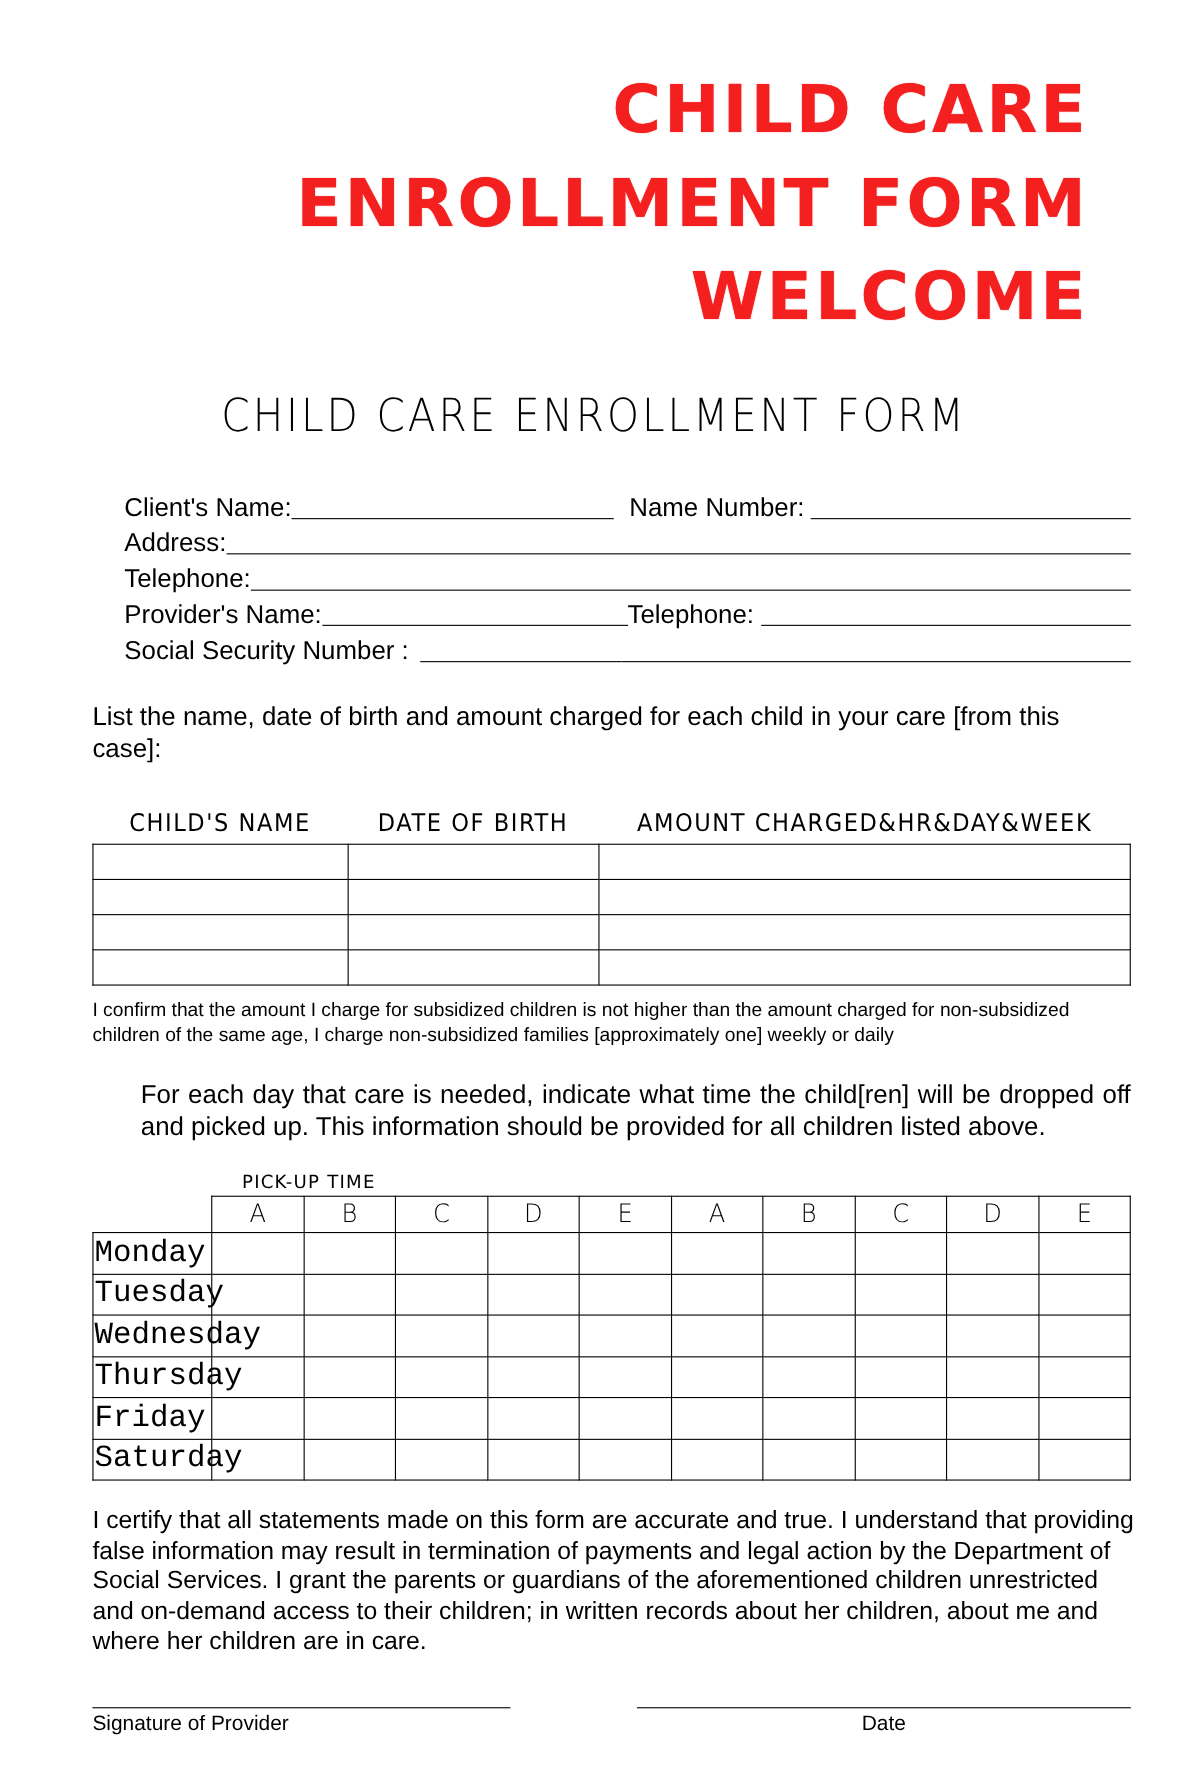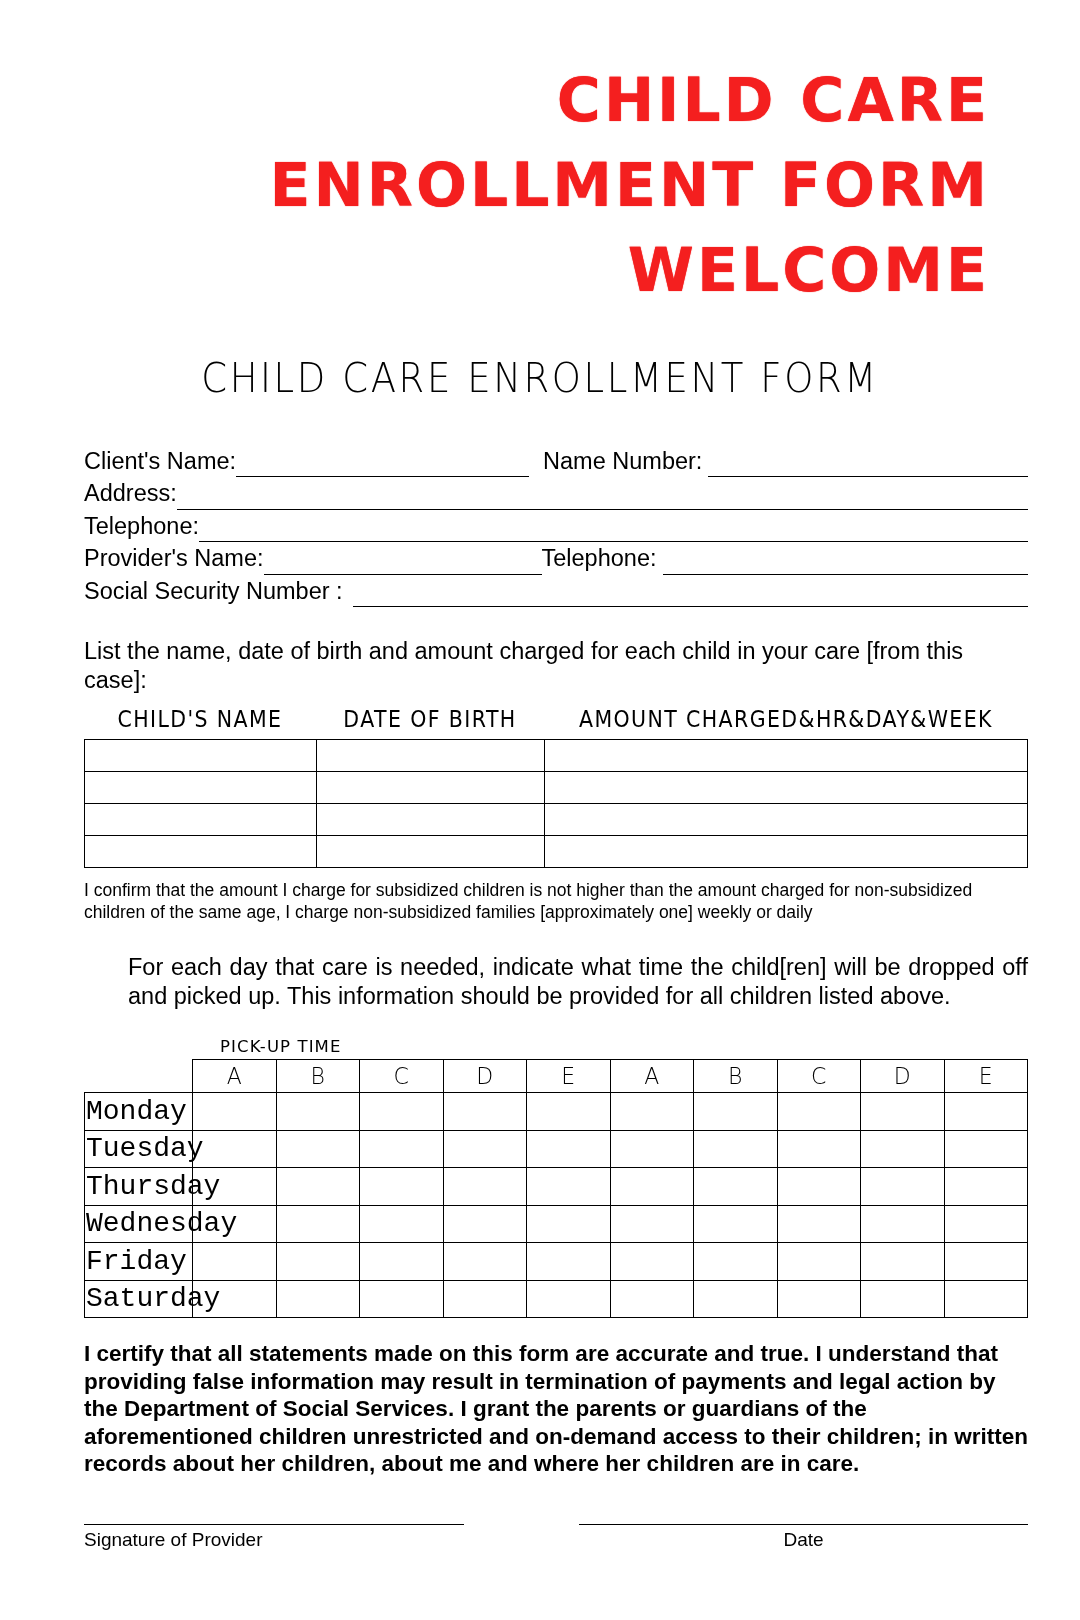--- a/index.html
+++ b/index.html
@@ -56,23 +56,24 @@
 
   
   .fields {
     margin: 46px 0 0 0;
     padding: 0 52px 0 84px;
     font-size: 23.5px;
     line-height: 32.5px;
   }
   .frow {
     display: flex;
-    align-items: flex-end;
+    align-items: flex-start;
     white-space: nowrap;
     height: 32.5px;
+    margin-left: 29px;
   }
   .flabel {
     flex: 0 0 auto;
   }
   .fblank {
     border-bottom: 1.6px solid #000;
     height: 26px;
   }
   .grow { flex: 1 1 auto; }
 
@@ -88,21 +89,21 @@
   .finetext {
     padding: 0 52px 0 84px;
     font-size: 17.5px;
     line-height: 22px;
     margin-top: 11px;
   }
 
   
   .child-tbl-wrap {
     padding: 0 52px 0 84px;
-    margin-top: 14px;
+    margin-top: 42px;
   }
   .child-head {
     display: flex;
     font-family: "DejaVu Sans", sans-serif;
     font-size: 20.5px;
     letter-spacing: 1.4px;
     padding-bottom: 6px;
     transform: scaleY(1.08);
     transform-origin: bottom center;
   }
@@ -166,21 +167,20 @@
     border: none;
   }
   table.sched td.slot { height: 34.5px; }
 
   
   .certify {
     padding: 0 48px 0 84px;
     font-size: 22.5px;
     line-height: 27.5px;
     margin-top: 22px;
-    font-weight: bold;
   }
 
   
   .sig-block {
     padding: 0 52px 0 84px;
     margin-top: 46px;
   }
   .sig-row {
     display: flex;
     margin-bottom: 36px;
@@ -343,34 +343,34 @@
           <td class="slot"></td>
           <td class="slot"></td>
           <td class="slot"></td>
           <td class="slot"></td>
           <td class="slot"></td>
           <td class="slot"></td>
           <td class="slot"></td>
           <td class="slot"></td>
         </tr>
         <tr>
+          <td class="daycell">Wednesday</td>
+          <td class="slot"></td>
+          <td class="slot"></td>
+          <td class="slot"></td>
+          <td class="slot"></td>
+          <td class="slot"></td>
+          <td class="slot"></td>
+          <td class="slot"></td>
+          <td class="slot"></td>
+          <td class="slot"></td>
+          <td class="slot"></td>
+        </tr>
+        <tr>
           <td class="daycell">Thursday</td>
-          <td class="slot"></td>
-          <td class="slot"></td>
-          <td class="slot"></td>
-          <td class="slot"></td>
-          <td class="slot"></td>
-          <td class="slot"></td>
-          <td class="slot"></td>
-          <td class="slot"></td>
-          <td class="slot"></td>
-          <td class="slot"></td>
-        </tr>
-        <tr>
-          <td class="daycell">Wednesday</td>
           <td class="slot"></td>
           <td class="slot"></td>
           <td class="slot"></td>
           <td class="slot"></td>
           <td class="slot"></td>
           <td class="slot"></td>
           <td class="slot"></td>
           <td class="slot"></td>
           <td class="slot"></td>
           <td class="slot"></td>

